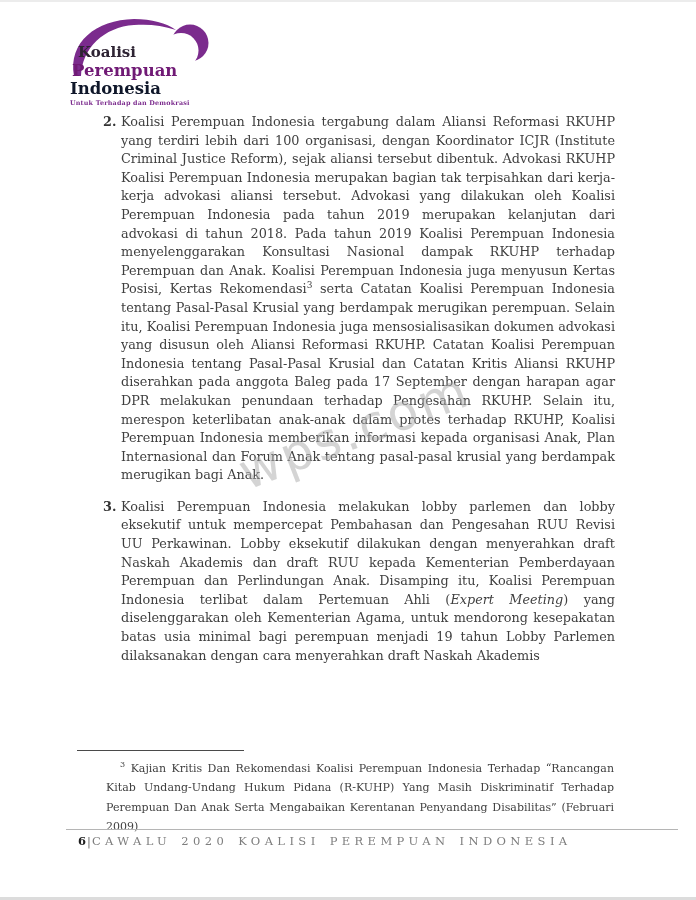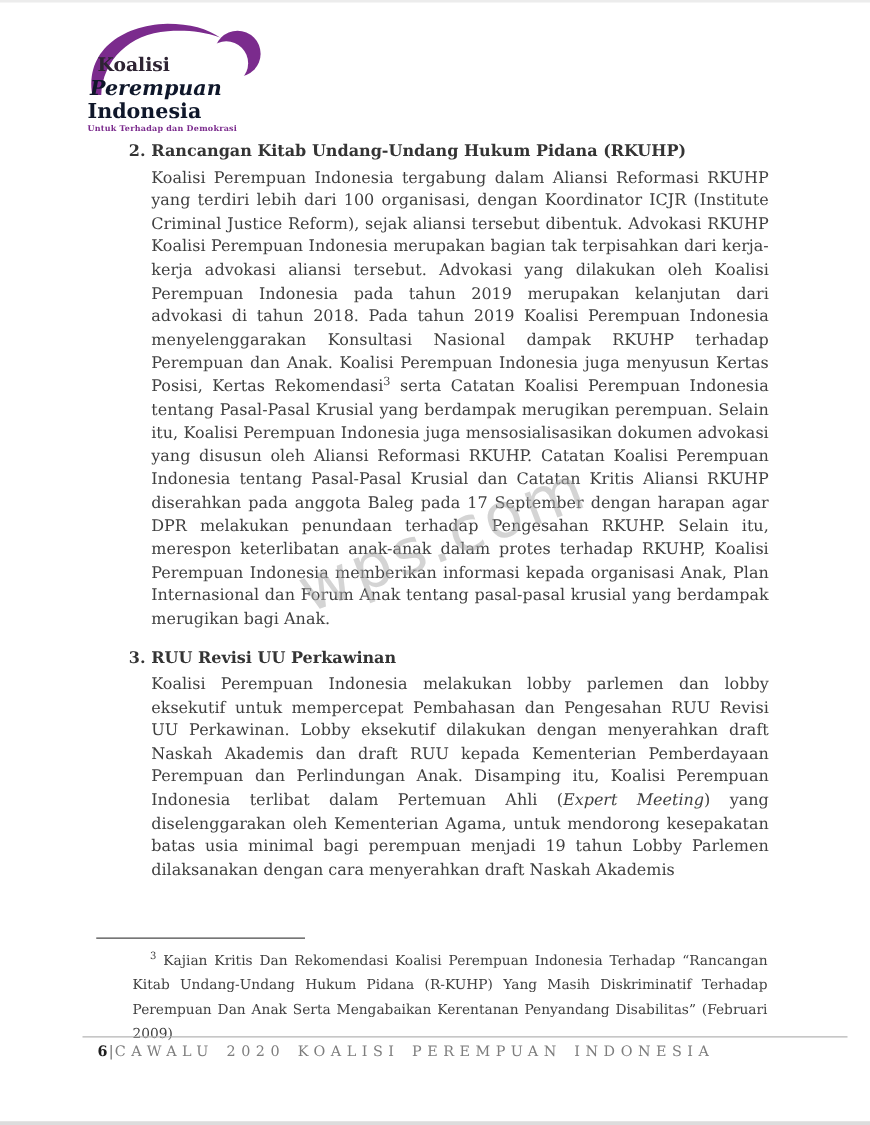--- a/index.html
+++ b/index.html
@@ -7,21 +7,21 @@
        font-family:"DejaVu Serif",serif;}
   .page{position:absolute;inset:0;background:#ffffff;}
   .edge-top{position:absolute;left:0;top:0;width:100%;height:2px;background:#ececec;}
   .edge-bottom{position:absolute;left:0;bottom:0;width:100%;height:3px;background:#dcdcdc;}
 
   
   .logo{position:absolute;left:64px;top:14px;width:162px;height:98px;}
   .logo svg{position:absolute;left:0;top:0;}
   .logo-text{position:absolute;line-height:1;font-weight:bold;white-space:nowrap;}
   .logo-l1{left:14px;top:31px;font-size:15px;color:#2e2433;}
-  .logo-l2{left:8px;top:49px;font-size:16.5px;color:#0f172a;font-style:italic;}
+  .logo-l2{left:8px;top:49px;font-size:16.5px;color:#701a75;}
   .logo-l3{left:6px;top:67px;font-size:16.5px;color:#0f172a;}
   .logo-tag{left:6px;top:86px;font-size:6.4px;color:#7b2b8d;letter-spacing:.2px;}
 
   
   .content{position:absolute;left:121px;top:100px;width:494px;color:#3f3f3f;
            font-size:12.8px;line-height:18.6px;text-align:justify;}
   .para{margin:0;}
   .section-heading{position:relative;margin:13px 0 2px 0;font-weight:bold;color:#343434;text-align:left;}
   .section-number{position:absolute;left:-18px;top:0;}
   sup.fn-ref{font-size:9px;line-height:0;}
@@ -61,27 +61,25 @@
     <div class="logo-text logo-l1">Koalisi</div>
     <div class="logo-text logo-l2">Perempuan</div>
     <div class="logo-text logo-l3">Indonesia</div>
     <div class="logo-text logo-tag">Untuk Terhadap dan Demokrasi</div>
   </div>
 
   <div class="content">
 
     <div class="section-heading">
       <span class="section-number">2.</span>
-      <span>Rancangan Kitab Undang-Undang Hukum Pidana  (RKUHP)</span>
     </div>
     <p class="para"><span>Koalisi Perempuan Indonesia tergabung dalam Aliansi Reformasi RKUHP yang terdiri lebih dari 100 organisasi, dengan Koordinator ICJR (Institute Criminal Justice Reform), sejak aliansi tersebut dibentuk. Advokasi RKUHP Koalisi Perempuan Indonesia merupakan bagian tak terpisahkan dari kerja-kerja advokasi aliansi tersebut. Advokasi yang dilakukan oleh Koalisi Perempuan Indonesia pada tahun 2019 merupakan kelanjutan dari advokasi di tahun 2018. Pada tahun 2019 Koalisi Perempuan Indonesia menyelenggarakan Konsultasi Nasional dampak RKUHP terhadap Perempuan dan Anak. Koalisi Perempuan Indonesia juga menyusun Kertas Posisi, Kertas Rekomendasi</span><sup class="fn-ref">3</sup><span> serta Catatan Koalisi Perempuan Indonesia tentang Pasal-Pasal Krusial yang berdampak merugikan perempuan. Selain itu, Koalisi Perempuan Indonesia juga mensosialisasikan dokumen advokasi yang disusun oleh Aliansi Reformasi RKUHP. Catatan Koalisi Perempuan Indonesia tentang Pasal-Pasal Krusial dan Catatan Kritis Aliansi RKUHP diserahkan pada anggota Baleg pada 17 September dengan harapan agar DPR melakukan penundaan terhadap Pengesahan RKUHP. Selain itu, merespon keterlibatan anak-anak dalam protes terhadap RKUHP, Koalisi Perempuan Indonesia memberikan informasi kepada organisasi Anak, Plan Internasional dan Forum Anak tentang pasal-pasal krusial yang berdampak merugikan bagi Anak.</span></p>
 
     <div class="section-heading">
       <span class="section-number">3.</span>
-      <span>RUU Revisi UU Perkawinan</span>
     </div>
     <p class="para"><span>Koalisi Perempuan Indonesia melakukan lobby parlemen dan lobby eksekutif untuk mempercepat Pembahasan dan Pengesahan RUU Revisi UU Perkawinan. Lobby eksekutif dilakukan dengan menyerahkan draft Naskah Akademis dan draft RUU kepada Kementerian Pemberdayaan Perempuan dan Perlindungan Anak. Disamping itu, Koalisi Perempuan Indonesia terlibat dalam Pertemuan Ahli (</span><span class="it">Expert Meeting</span><span>) yang diselenggarakan oleh Kementerian Agama, untuk mendorong kesepakatan batas usia minimal bagi perempuan menjadi 19 tahun Lobby Parlemen dilaksanakan dengan cara menyerahkan draft Naskah Akademis</span></p>
   </div>
 
   <div class="footnote-sep"></div>
   <p class="footnote"><sup>3</sup> <span>Kajian Kritis Dan Rekomendasi Koalisi Perempuan Indonesia Terhadap “Rancangan Kitab Undang-Undang Hukum Pidana (R-KUHP) Yang Masih Diskriminatif Terhadap Perempuan Dan Anak Serta Mengabaikan Kerentanan Penyandang Disabilitas” (Februari 2009)</span></p>
 
   <div class="footer-line"></div>
   <div class="footer">
     <span class="pg">6</span><span class="dv">|</span><span class="ft">CAWALU 2020 KOALISI PEREMPUAN INDONESIA</span>

